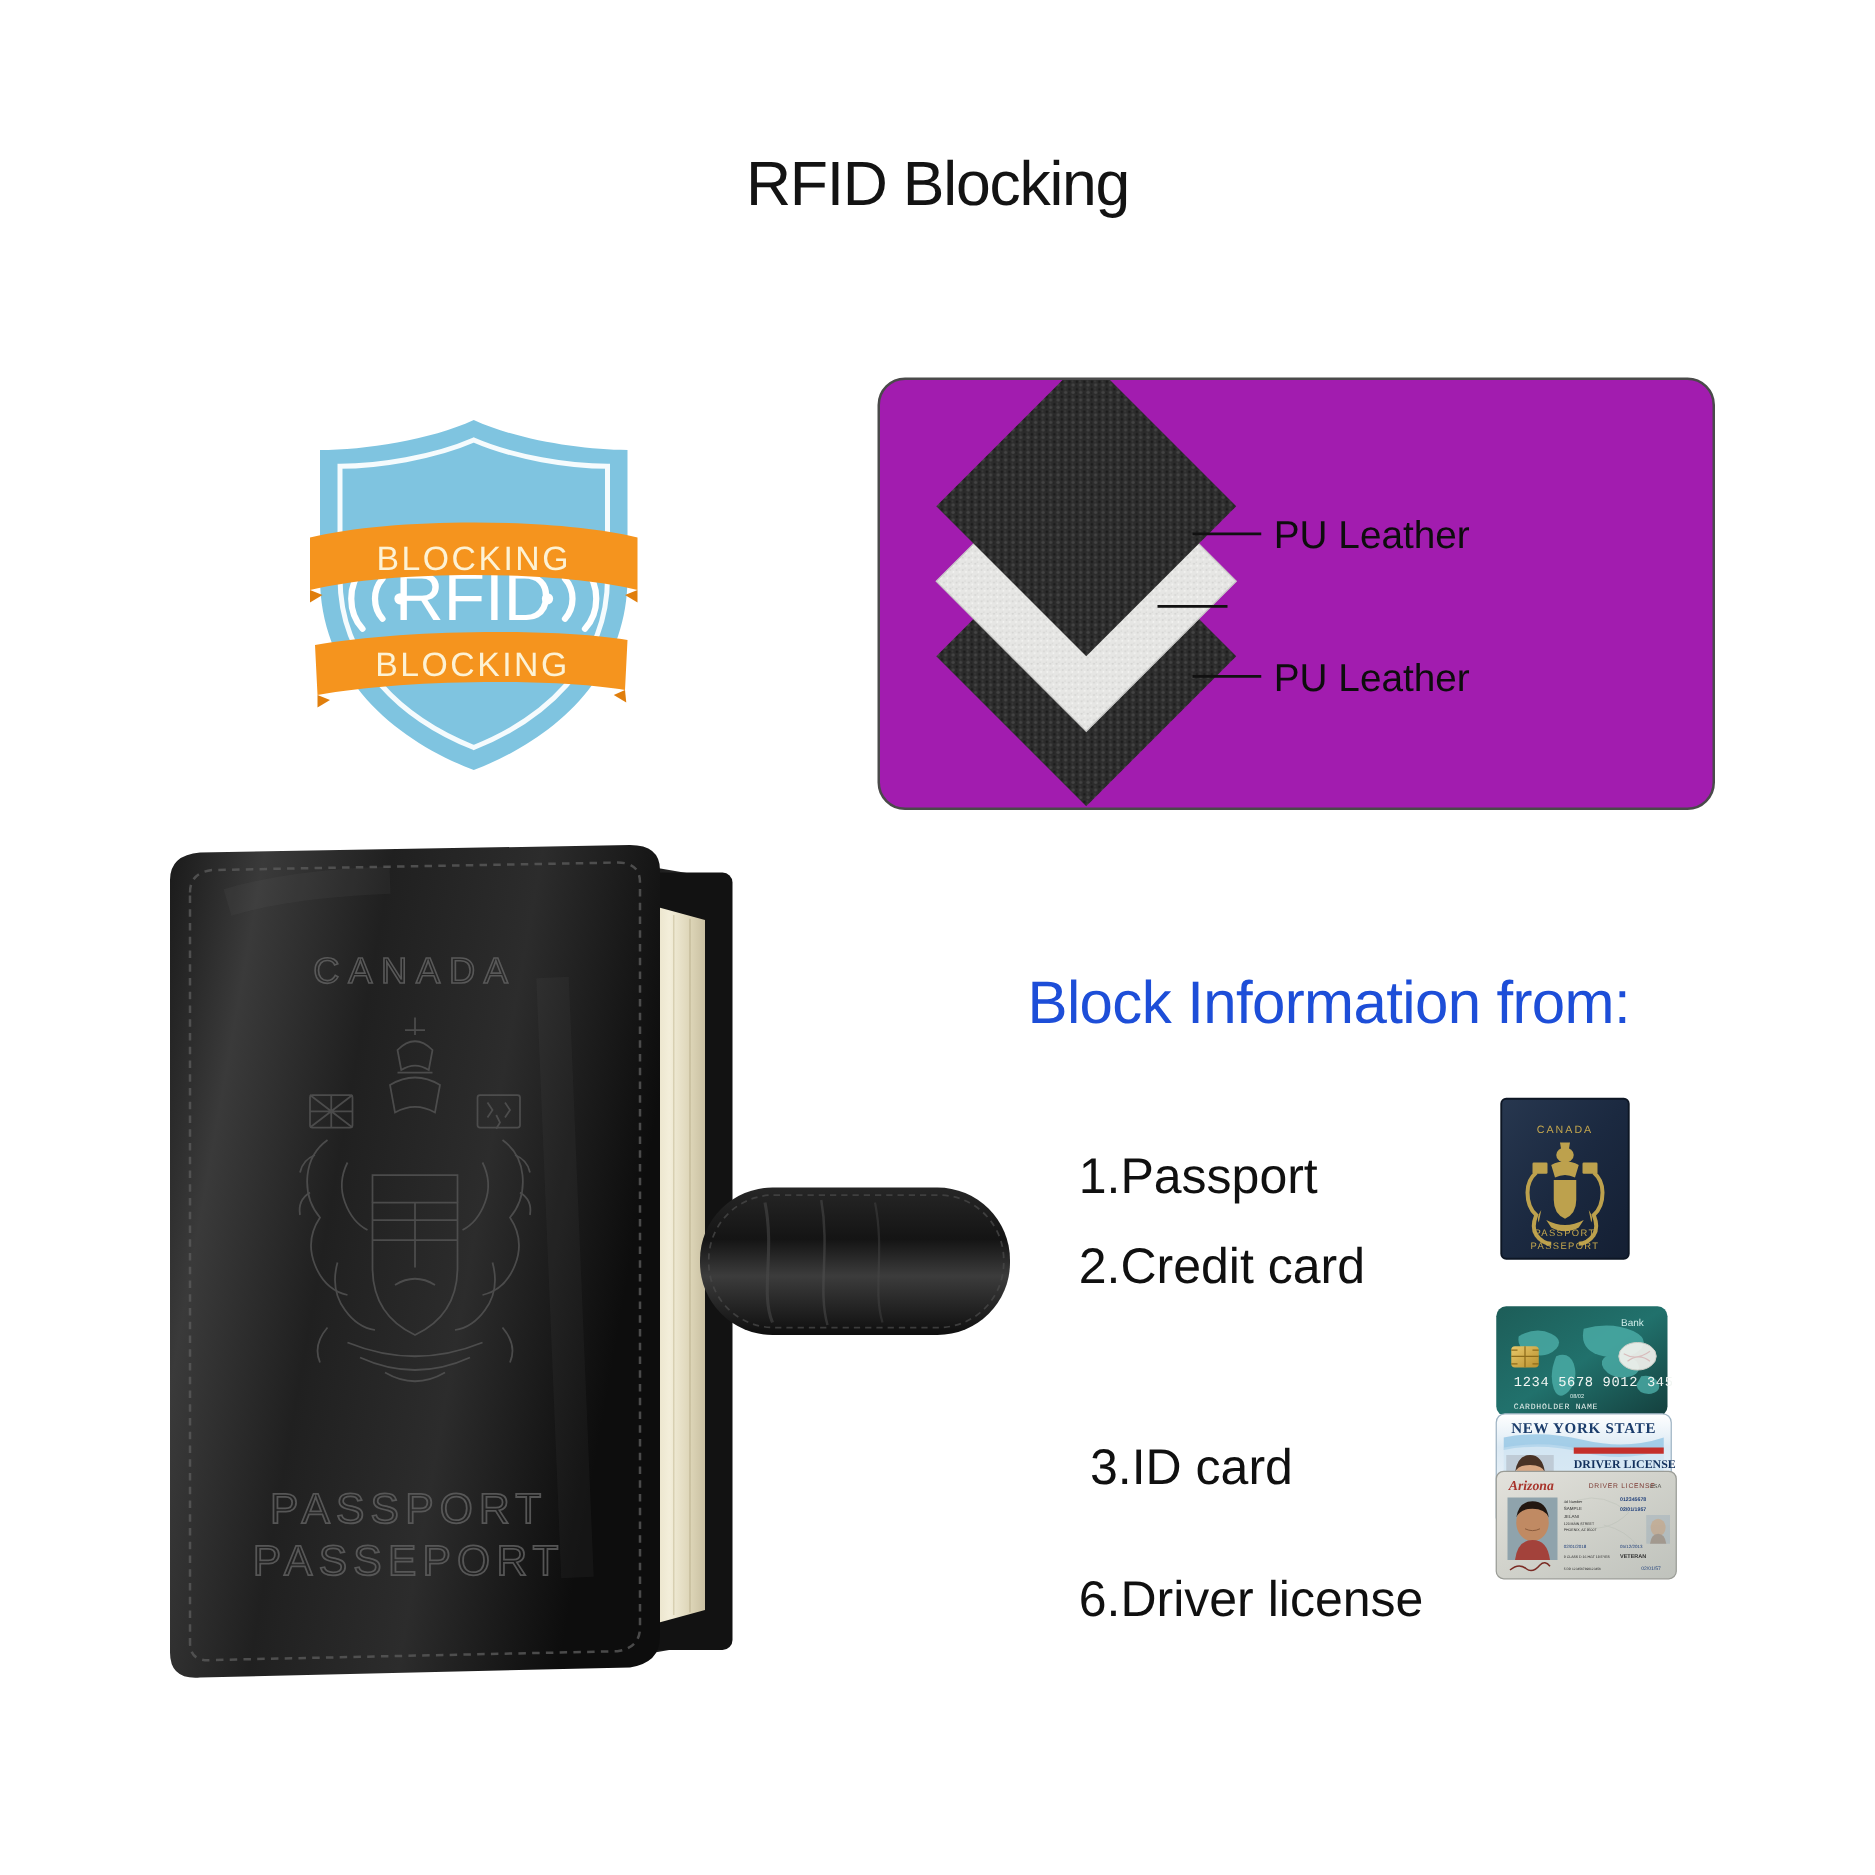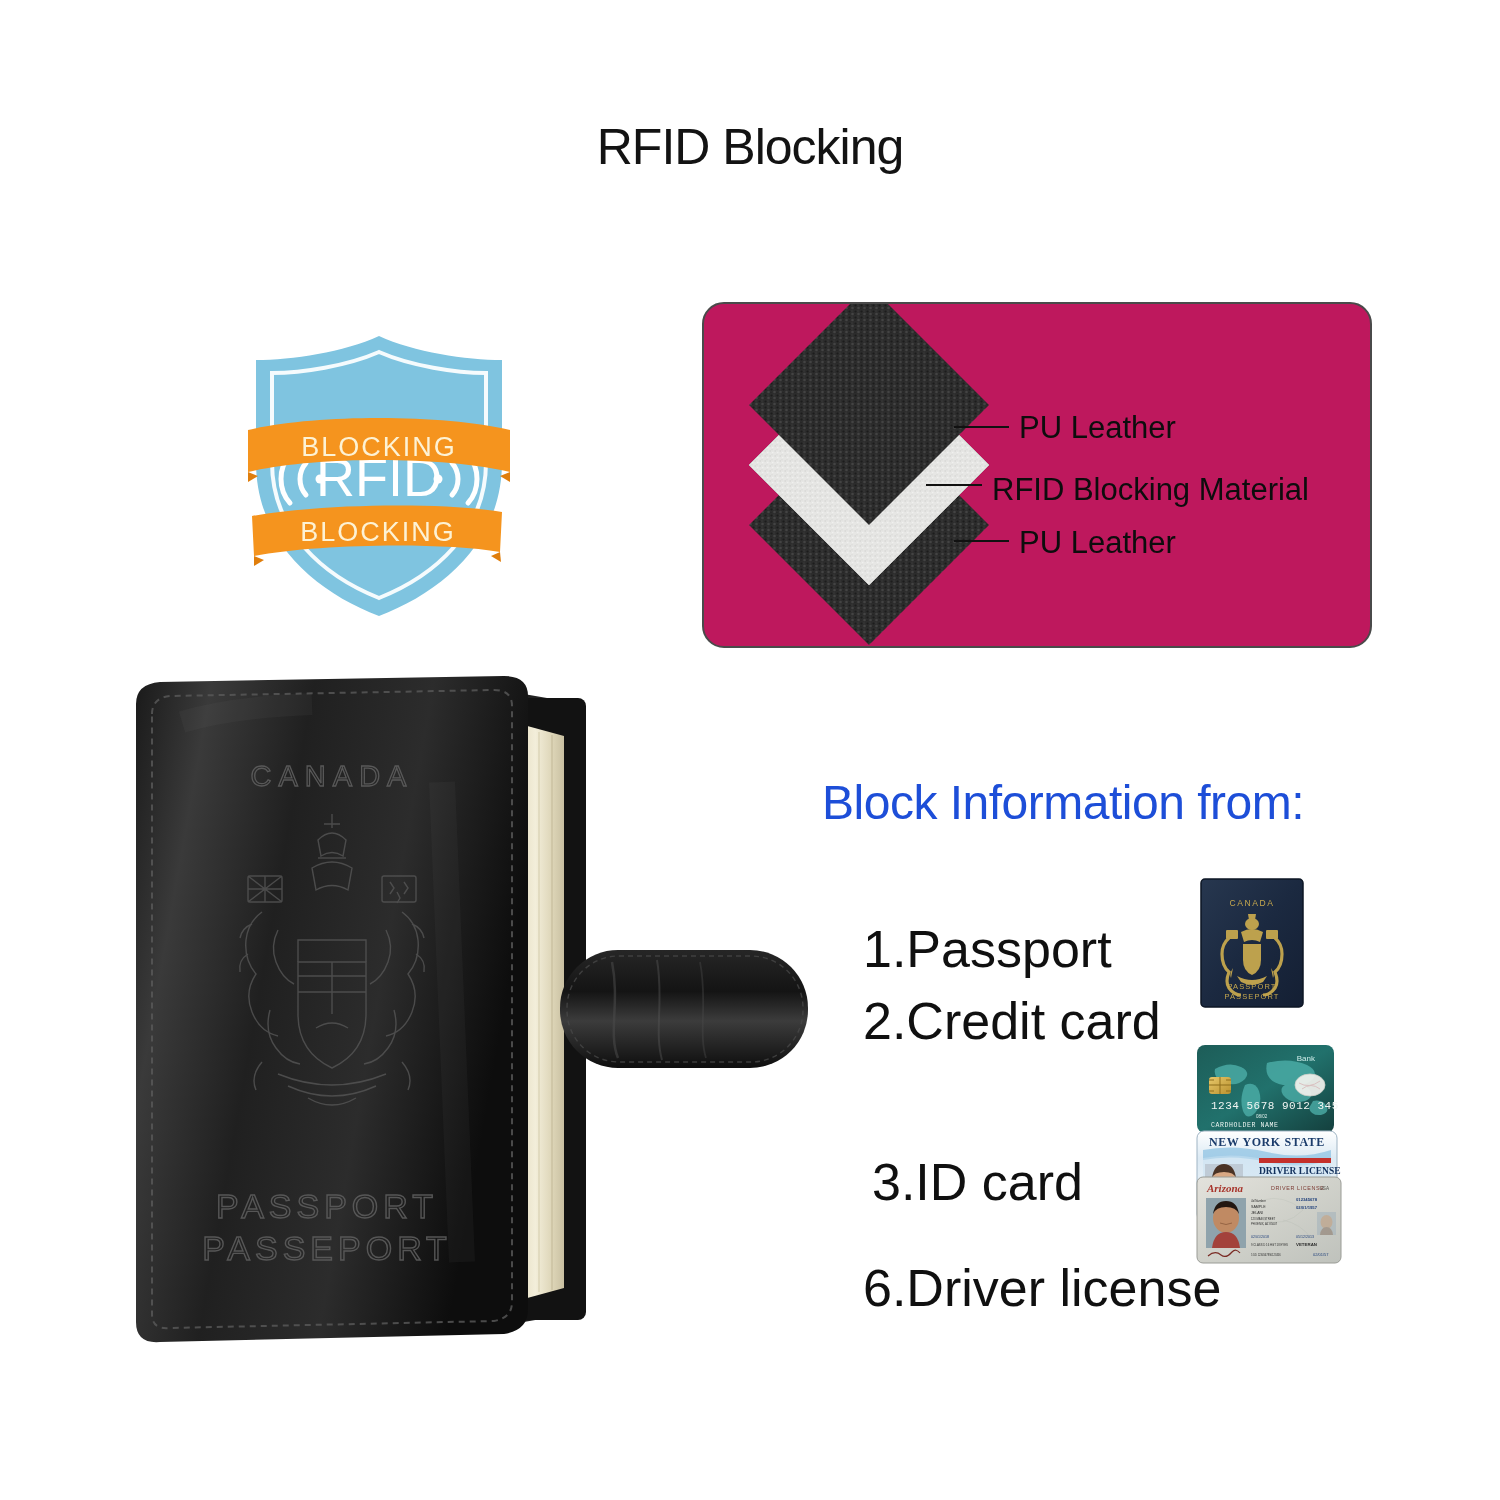--- a/index.html
+++ b/index.html
@@ -43,21 +43,21 @@
   
   #layers-panel {
     position: absolute;
     left: 702px;
     top: 302px;
     width: 670px;
     height: 346px;
     border: 2.5px solid #4a4a4a;
     border-radius: 22px;
     box-sizing: border-box;
-    background: #be185d;
+    background: #a21caf;
   }
   #layers-diagram {
     position: absolute;
     left: 0; top: 0;
     width: 670px; height: 346px;
   }
   #layers-diagram svg { display: block; width: 100%; height: 100%; }
 
   .layer-label {
     position: absolute;
@@ -89,21 +89,21 @@
     font-size: 48px;
     font-weight: 400;
     color: #1d4ed8;
     white-space: nowrap;
     letter-spacing: -0.5px;
   }
 
   .block-item {
     position: absolute;
     left: 863px;
-    font-size: 52px;
+    font-size: 40px;
     font-weight: 400;
     color: #101010;
     white-space: nowrap;
     letter-spacing: 0px;
   }
   #block-item-0 { top: 919px; }
   #block-item-1 { top: 991px; }
   #block-item-2 { top: 1152px; left: 872px; }
   #block-item-3 { top: 1258px; }
 
@@ -201,21 +201,20 @@
 
       <g stroke="#111111" stroke-width="2.2">
         <line x1="250" y1="123" x2="305" y2="123"></line>
         <line x1="222" y1="181" x2="278" y2="181"></line>
         <line x1="250" y1="237" x2="305" y2="237"></line>
       </g>
     </svg>
   </div>
 
   <div class="layer-label" id="label-pu-top">PU Leather</div>
-  <div class="layer-label" id="label-rfid-mid">RFID Blocking Material</div>
   <div class="layer-label" id="label-pu-bottom">PU Leather</div>
 </div>
 
 <div id="product-photo">
   <svg viewBox="0 0 740 700" xmlns="http://www.w3.org/2000/svg">
     <defs>
       <linearGradient id="coverGrad" x1="0" y1="0" x2="1" y2="0.3">
         <stop offset="0" stop-color="#1a1a1a"></stop>
         <stop offset="0.18" stop-color="#3a3a3a"></stop>
         <stop offset="0.42" stop-color="#202020"></stop>

